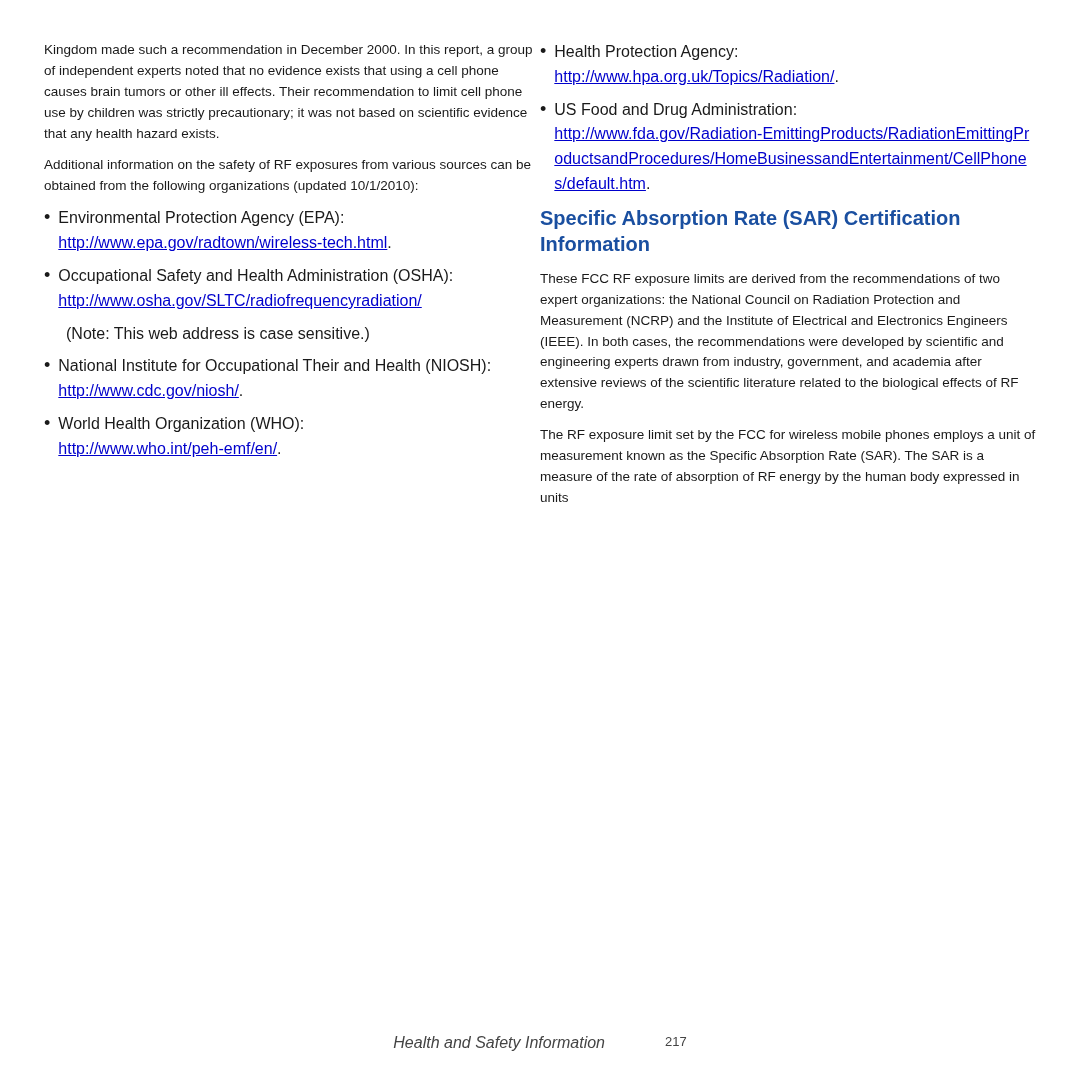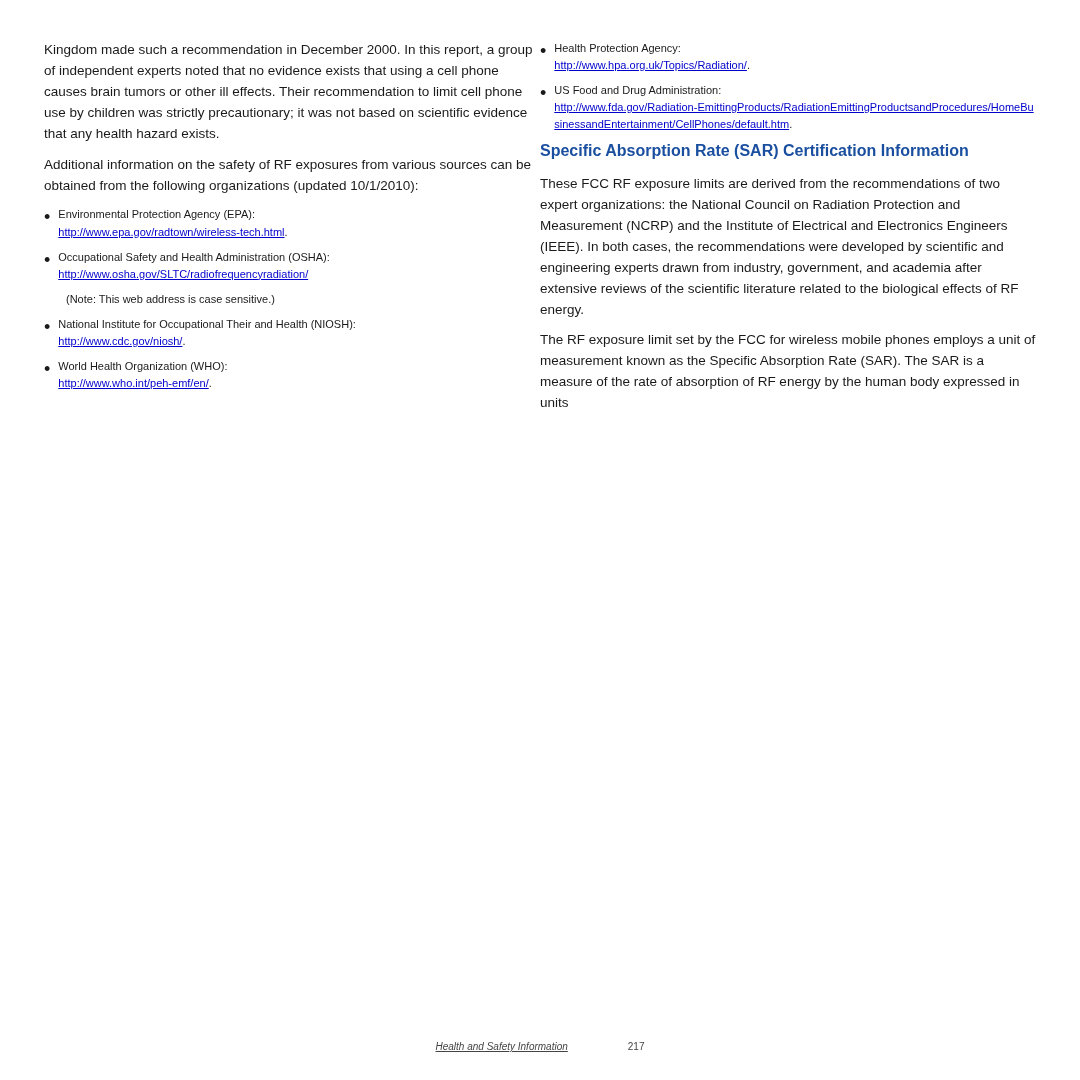--- a/index.html
+++ b/index.html
@@ -34,73 +34,72 @@
     }
     .bullet-list {
       list-style: none;
       padding-left: 0;
       margin-bottom: 6px;
     }
     .bullet-list li {
       display: flex;
       align-items: flex-start;
       margin-bottom: 8px;
-      font-size: 11px;
+      font-size: 16px;
       line-height: 1.55;
     }
     .bullet-list li::before {
       content: "•";
       font-size: 18px;
       margin-right: 8px;
       margin-top: -2px;
       flex-shrink: 0;
     }
     .bullet-item-content {
       flex: 1;
     }
     .link {
       color: #0000cc;
       text-decoration: underline;
       word-break: break-all;
     }
     .note-text {
-      font-size: 11px;
+      font-size: 16px;
       line-height: 1.55;
       color: #1a1a1a;
       margin-left: 22px;
       margin-bottom: 8px;
     }
     .section-heading {
-      font-size: 16px;
+      font-size: 20px;
       font-weight: bold;
       color: #1a4fa0;
       line-height: 1.3;
       margin-bottom: 12px;
       margin-top: 4px;
     }
     .footer {
       position: absolute;
       bottom: 28px;
       left: 0;
       right: 0;
       text-align: center;
       font-size: 13px;
       color: #444;
       display: flex;
       justify-content: center;
       gap: 60px;
     }
     .footer-text {
-      font-size: 10px;
+      font-size: 16px;
       color: #444;
       font-style: italic;
-      text-decoration: underline;
     }
     .footer-page {
-      font-size: 10px;
+      font-size: 13px;
       color: #444;
     }
   </style>
 </head>
 <body>
 
 <div class="page" style="position:relative;">
 
   <div class="left-col">
     <p class="body-text">Kingdom made such a recommendation in December 2000. In this report, a group of independent experts noted that no evidence exists that using a cell phone causes brain tumors or other ill effects. Their recommendation to limit cell phone use by children was strictly precautionary; it was not based on scientific evidence that any health hazard exists.</p>

